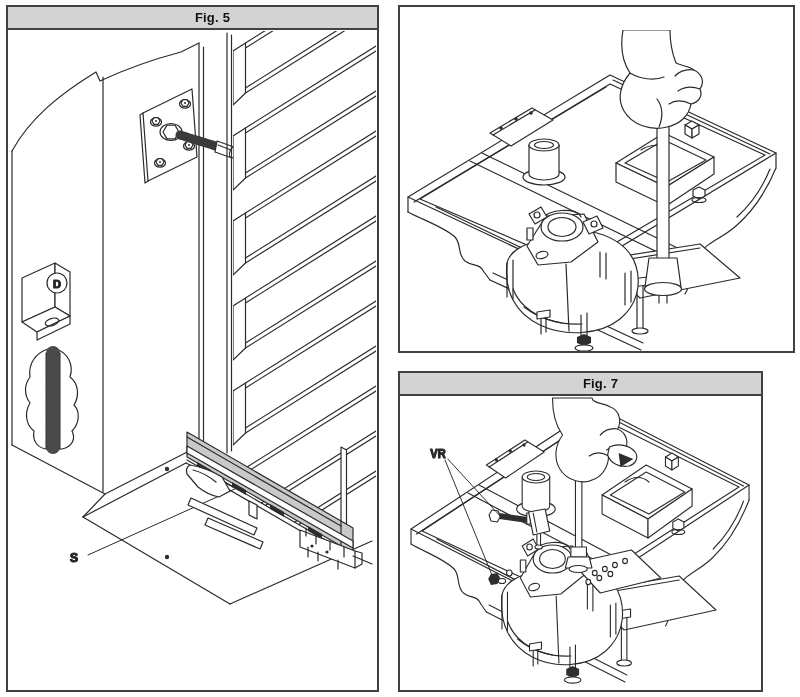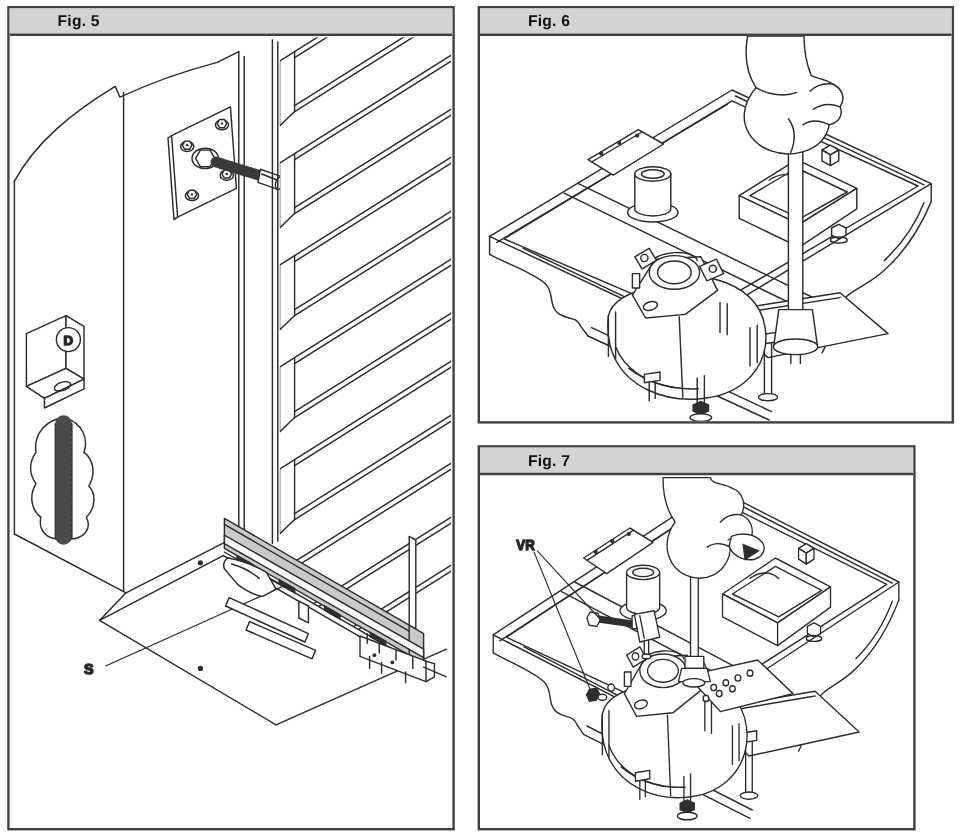--- a/index.html
+++ b/index.html
@@ -1,21 +1,21 @@
 <!DOCTYPE html>
 <html><head>
 <meta charset="utf-8">
 <style>
   html,body{margin:0;padding:0;background:#fff;}
   body{width:800px;height:697px;position:relative;font-family:"Liberation Sans",sans-serif;overflow:hidden;}
   .panel{position:absolute;background:#fff;border:2px solid #414141;box-sizing:border-box;}
   #panel-fig5{left:6px;top:5px;width:373px;height:687px;}
   #panel-fig6{left:398px;top:5px;width:397px;height:348px;}
   #panel-fig7{left:398px;top:371px;width:365px;height:321px;}
-  .panel-header{height:21px;background:#d3d3d3;border-bottom:2px solid #414141;display:flex;align-items:center;justify-content:flex-start;padding-left:40px;}
+  .panel-header{height:21px;background:#d3d3d3;border-bottom:2px solid #414141;display:flex;align-items:center;justify-content:center;padding-left:40px;}
   .panel-title{font-size:13px;font-weight:bold;color:#111;letter-spacing:.2px;}
   .panel-body{position:absolute;left:0;right:0;top:23px;bottom:0;overflow:hidden;}
   svg.fig{position:absolute;left:0;top:0;width:100%;height:100%;display:block;}
   svg text{font-family:"Liberation Sans",sans-serif;}
   .ln{stroke:#2b2b2b;stroke-width:1.2;fill:none;stroke-linecap:round;stroke-linejoin:round;}
   .wh{fill:#fff;}
   .dk{fill:#2e2e2e;stroke:none;}
   .callout{font-size:12px;font-weight:bold;fill:#1a1a1a;}
 </style>
 </head>
@@ -215,23 +215,20 @@
         <circle cx="312" cy="545" r="1.6" class="dk"></circle>
         <circle cx="327" cy="551" r="1.6" class="dk"></circle>
         <path d="M308,546 L308,556 M318,551 L318,560 M338,559 L338,568"></path>
         <path d="M353,555 L372,563"></path>
       </g>
     </svg>
   </div>
 </section>
 
 <section class="panel" id="panel-fig6">
-  <div class="panel-header">
-    <span class="panel-title">Fig. 6</span>
-  </div>
   <div class="panel-body">
     <svg class="fig" viewBox="400 29 393 321" preserveAspectRatio="none">
       <g>
         <use href="#machine"></use>
       </g>
       <g class="ln">
         <rect x="657" y="118" width="12" height="140" class="wh" stroke="none"></rect>
         <path d="M657,118 L657,258 M669,118 L669,258"></path>
         <path d="M649,257 L677,257 L681,286 L645,286 Z" class="wh"></path>
         <ellipse cx="663" cy="288" rx="18.5" ry="6.5" class="wh"></ellipse>

